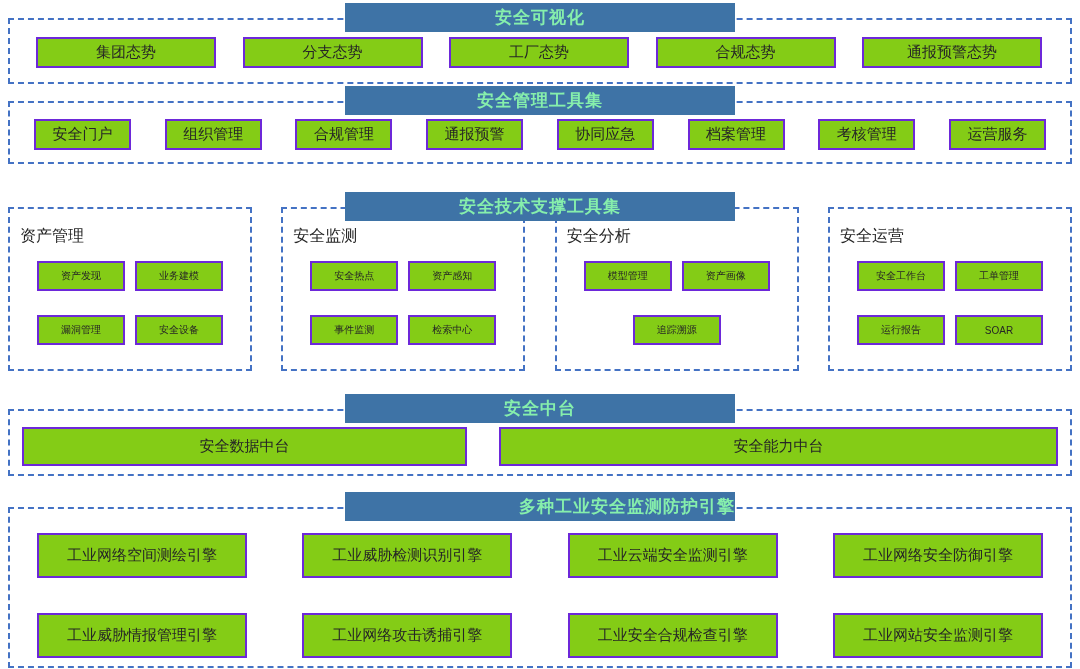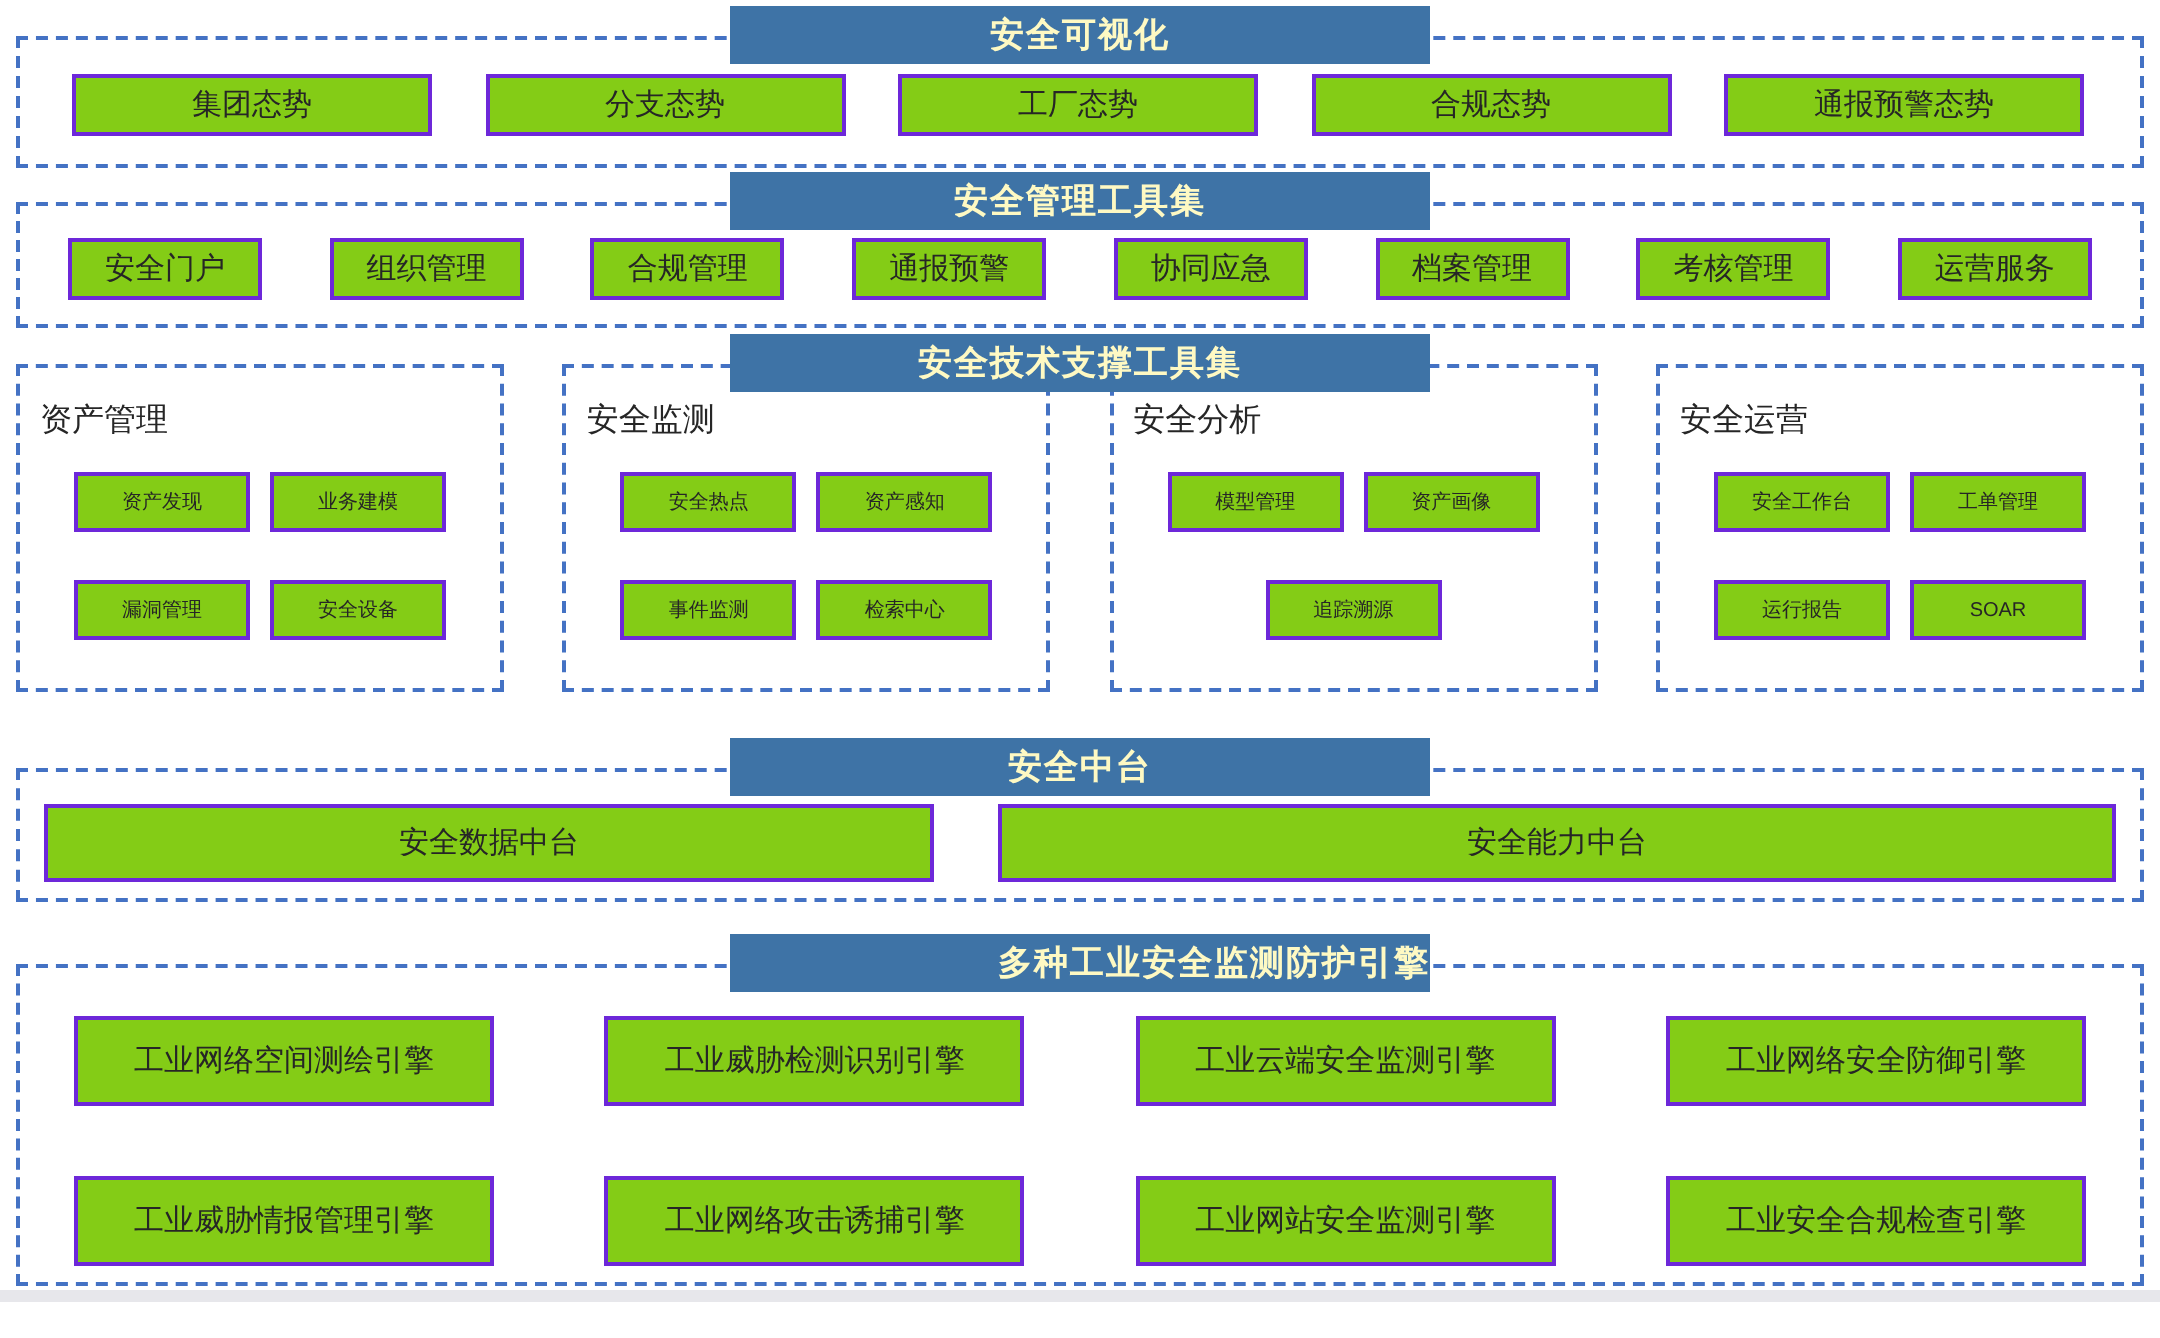--- a/index.html
+++ b/index.html
@@ -9,26 +9,26 @@
     background: #ffffff;
     font-family: "Liberation Sans", sans-serif;
     color: #262626;
     overflow: hidden;
     box-sizing: border-box;
     padding-top: 3px;
   }
   .band {
     position: relative;
     z-index: 2;
-    width: 350px;
+    width: 390px;
     height: 29px;
     line-height: 29px;
     margin: 0 auto -14px auto;
     background: #3e73a6;
-    color: #fef9c3;
+    color: #86efac;
     font-size: 17px;
     font-weight: bold;
     text-align: center;
     letter-spacing: 1px;
   }
   .panel {
     border: 2px dashed #4472c4;
     margin: 0 8px;
     background: #ffffff;
     box-sizing: border-box;
@@ -45,21 +45,21 @@
     text-align: center;
   }
   
   .sec1 .panel { padding: 17px 28px 14px 26px; display: flex; justify-content: space-between; }
   .sec1 .box { width: 180px; height: 31px; }
   
   .sec2 .band { margin-top: 2px; }
   .sec2 .panel { padding: 16px 24px 12px 24px; display: flex; justify-content: space-between; }
   .sec2 .box { width: 97px; height: 31px; }
   
-  .sec3 .band { margin-top: 3px; }
+  .sec3 .band { margin-top: 28px; }
   .groups { display: flex; justify-content: space-between; margin: 0 8px; }
   .group {
     border: 2px dashed #4472c4;
     width: 244px;
     box-sizing: border-box;
     padding: 16px 10px 24px 10px;
     background: #ffffff;
   }
   .group-title { font-size: 16px; line-height: 22px; margin-bottom: 14px; }
   .group-grid { display: flex; flex-wrap: wrap; justify-content: center; gap: 24px 10px; }
@@ -155,18 +155,18 @@
 
 <div class="sec5">
   <div class="band">多种工业安全监测防护引擎</div>
   <div class="panel">
     <div class="box">工业网络空间测绘引擎</div>
     <div class="box">工业威胁检测识别引擎</div>
     <div class="box">工业云端安全监测引擎</div>
     <div class="box">工业网络安全防御引擎</div>
     <div class="box">工业威胁情报管理引擎</div>
     <div class="box">工业网络攻击诱捕引擎</div>
+    <div class="box">工业安全合规检查引擎</div>
     <div class="box">工业网站安全监测引擎</div>
-    <div class="box">工业安全合规检查引擎</div>
   </div>
 </div>
 
 <div class="bottom-strip"></div>
 
 </body></html>

